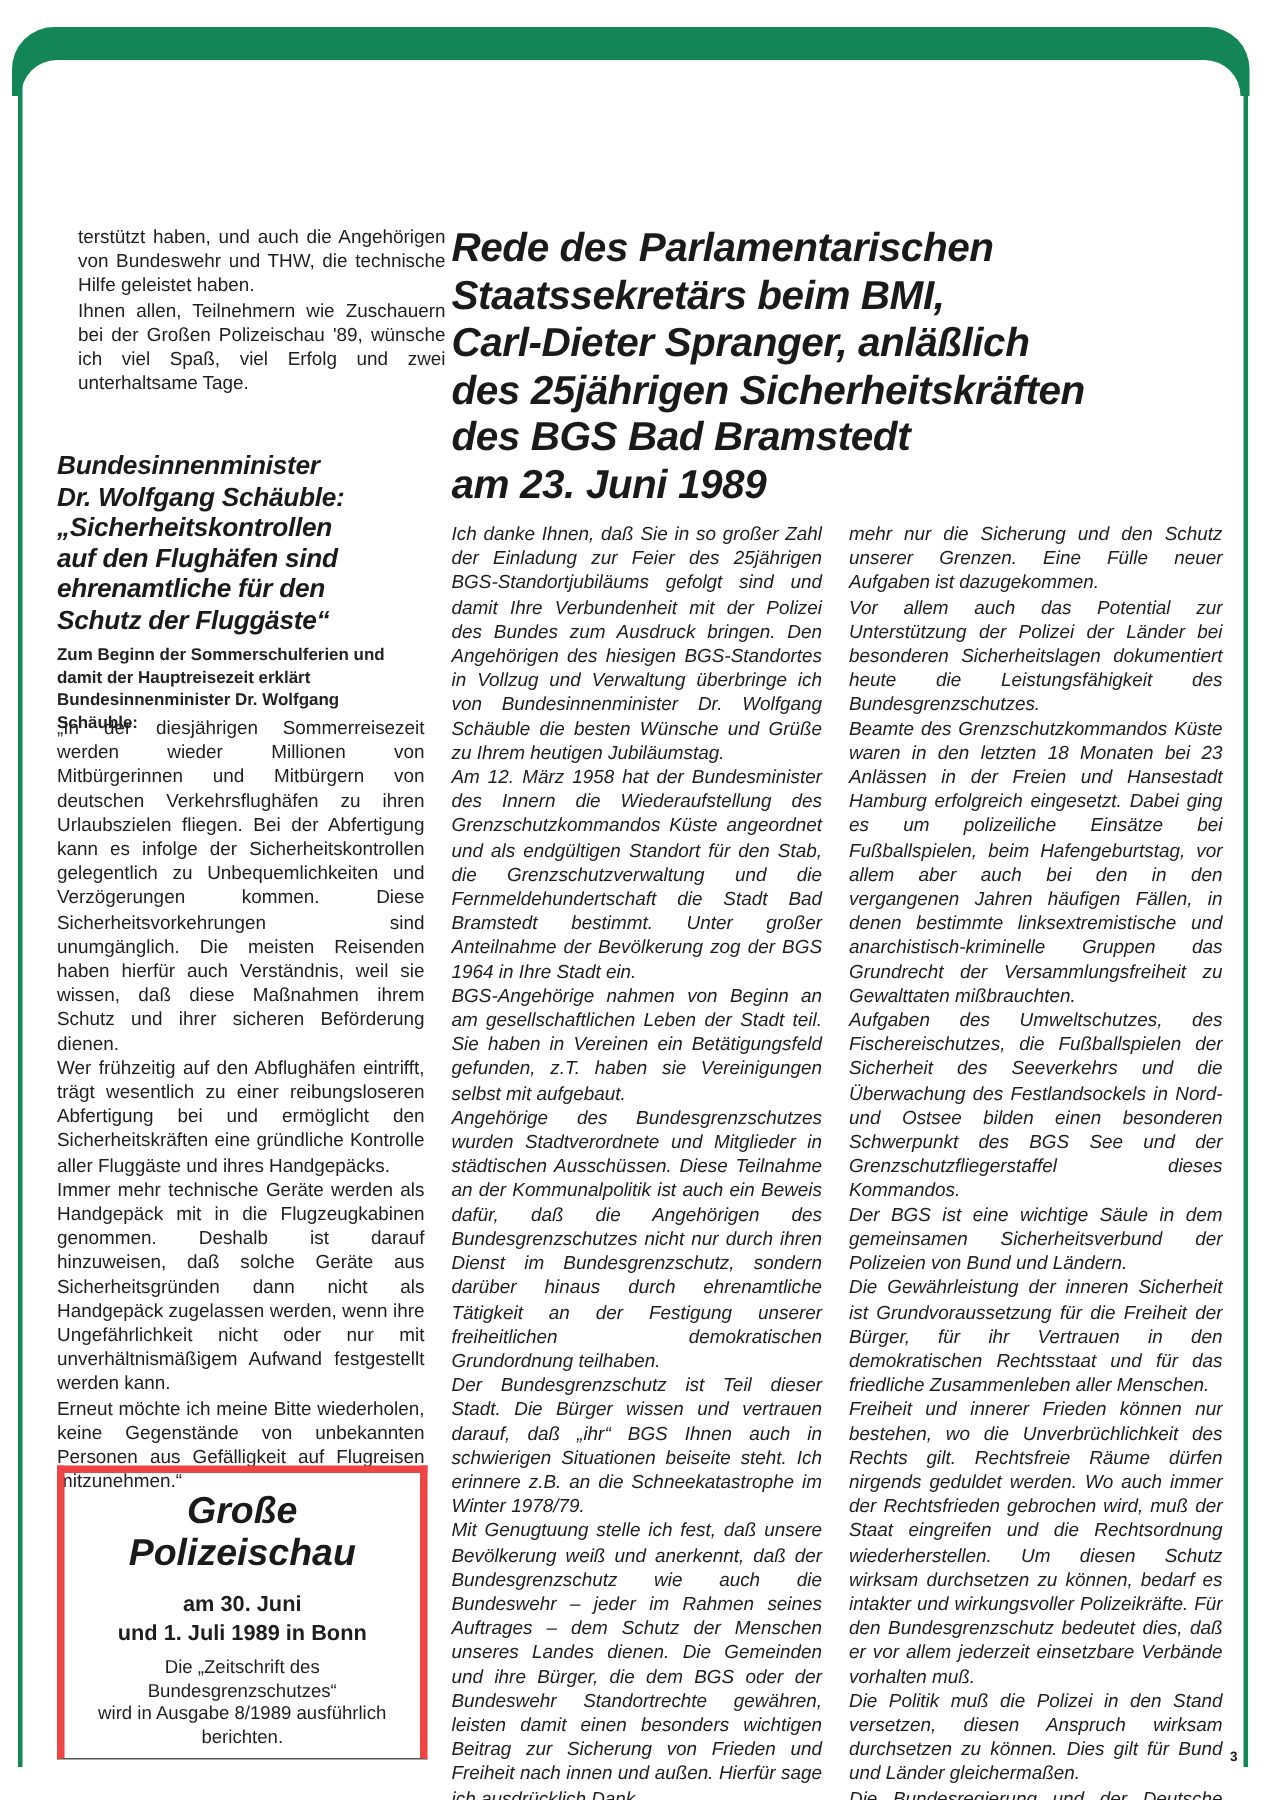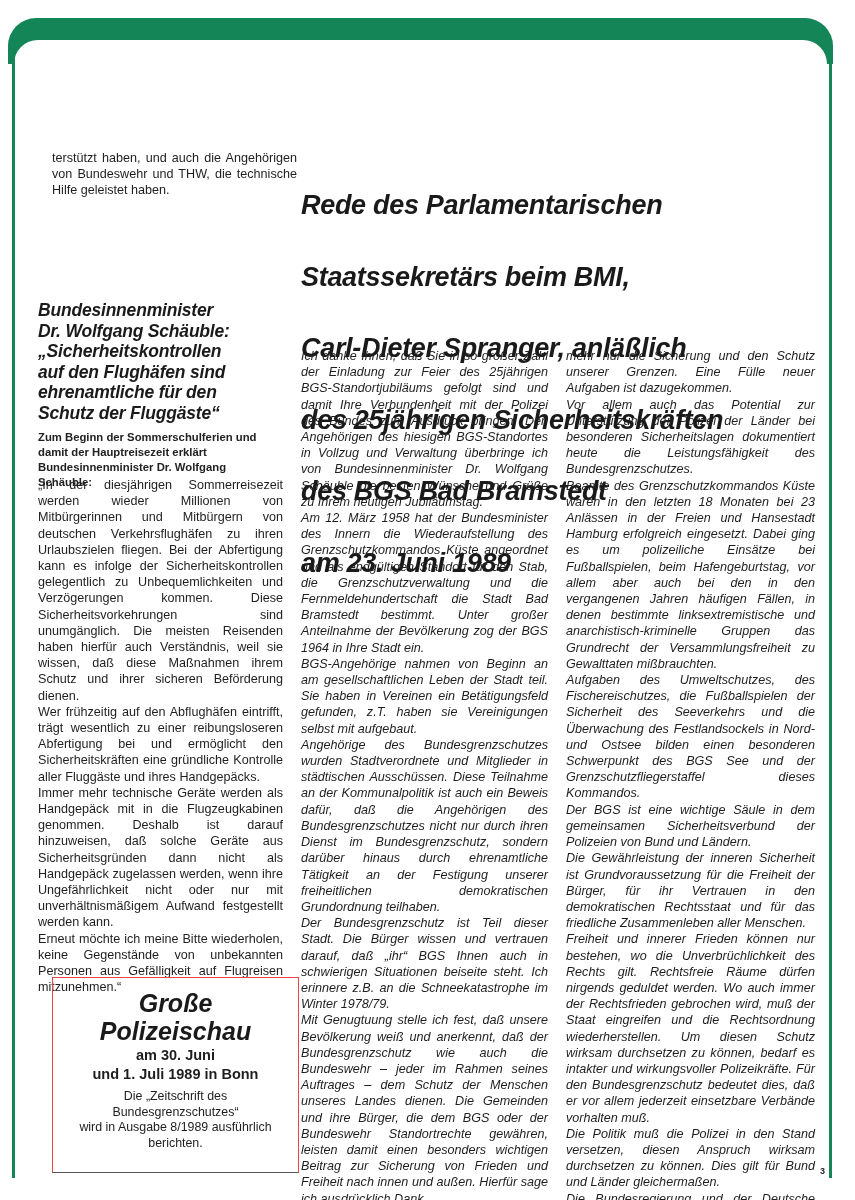--- a/index.html
+++ b/index.html
@@ -38,48 +38,49 @@
     position: absolute; left: 38px; top: 430px; width: 245px;
     font-weight: bold; font-size: 11.3px; line-height: 15px; color: #222;
   }
   .sh-body { position: absolute; left: 38px; top: 477px; width: 245px; font-size: 12.6px; line-height: 16.2px; text-align: justify; }
   .sh-body p { margin: 0; }
   .main-title {
     position: absolute; left: 301px; top: 150px; width: 520px;
     font-weight: 900; font-style: italic; font-size: 27px; line-height: 31.5px;
     letter-spacing: -0.3px; color: #1a1a1a;
   }
-  .main-title span { display: block; white-space: nowrap; margin-top: 40px; }
+  .main-title span { display: block; white-space: nowrap; }
   .box {
-    position: absolute; left: 52px; top: 977px; width: 247px; height: 196px;
-    border: 1px solid #ef4444; border-bottom: 1px solid #555; box-sizing: border-box;
+    position: absolute; left: 38px; top: 977px; width: 247px; height: 196px;
+    border: 5px solid #ef4444; border-bottom: 1px solid #555; box-sizing: border-box;
     text-align: center;
   }
   .box-title {
     margin-top: 11px; font-weight: 900; font-style: italic; font-size: 25px; line-height: 28px; color: #1a1a1a;
   }
   .box-title span { display: block; }
-  .box-date { margin-top: 1px; font-weight: bold; font-size: 14.5px; line-height: 19px; }
+  .box-date { margin-top: 12px; font-weight: bold; font-size: 14.5px; line-height: 19px; }
   .box-date span { display: block; }
   .box-note { margin-top: 5px; font-size: 12.4px; line-height: 15.5px; }
   .box-note span { display: block; }
   .page-number {
     position: absolute; left: 820px; top: 1166px; font-size: 9px; font-weight: bold;
   }
 </style>
 </head>
 <body>
 
 <div class="frame-top" style="background: rgb(19, 133, 86);"></div>
 <div class="frame-inner"></div>
 <div class="frame-left" style="background: rgb(19, 133, 86);"></div>
 <div class="frame-right" style="background: rgb(19, 133, 86);"></div>
 
 <div class="intro-text">
   <p>terstützt haben, und auch die Angehörigen von Bundeswehr und THW, die technische Hilfe geleistet haben.</p>
+  <p>Ihnen allen, Teilnehmern wie Zuschauern bei der Großen Polizeischau '89, wünsche ich viel Spaß, viel Erfolg und zwei unterhaltsame Tage.</p>
 </div>
 
 <div class="sh-title">
   <span>Bundesinnenminister</span>
   <span>Dr. Wolfgang Schäuble:</span>
   <span>„Sicherheitskontrollen</span>
   <span>auf den Flughäfen sind</span>
   <span>ehrenamtliche für den</span>
   <span>Schutz der Fluggäste“</span>
 </div>

